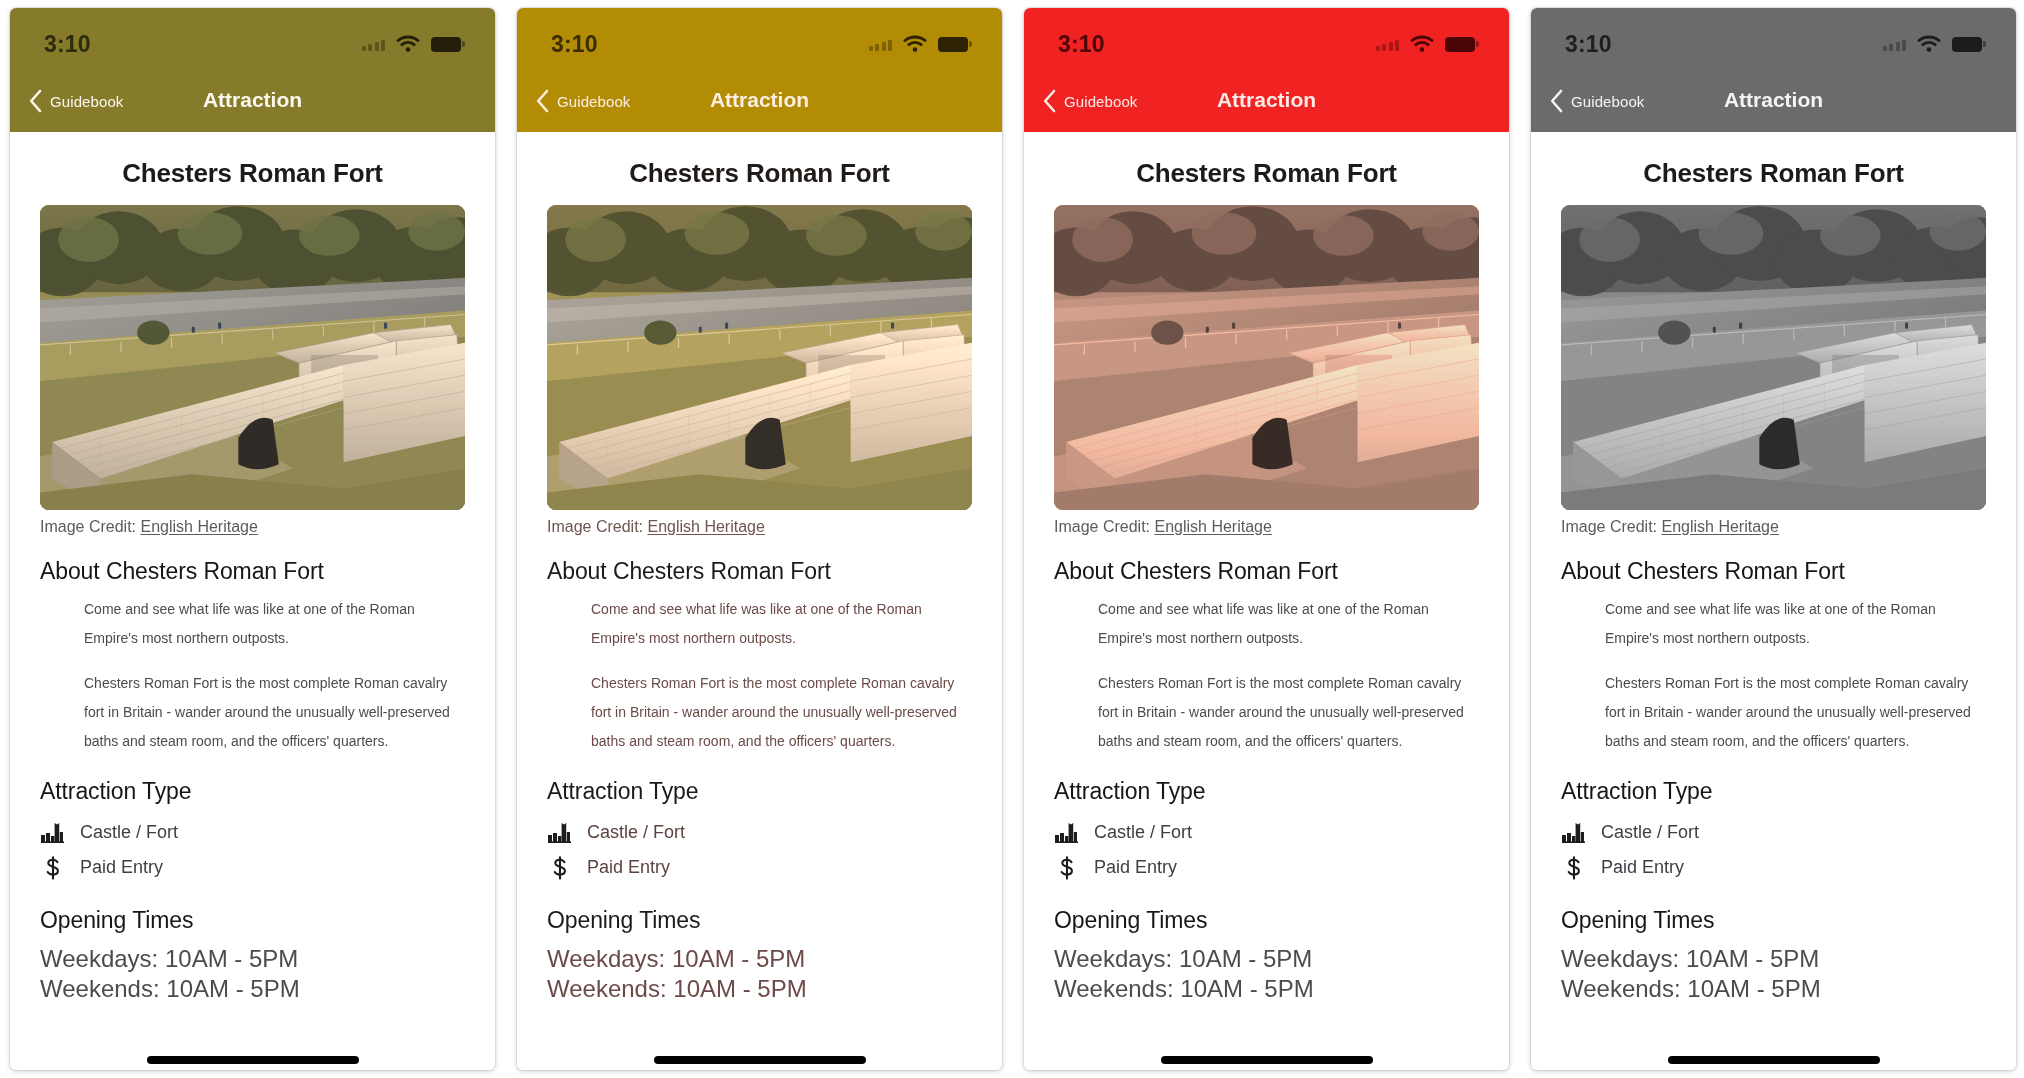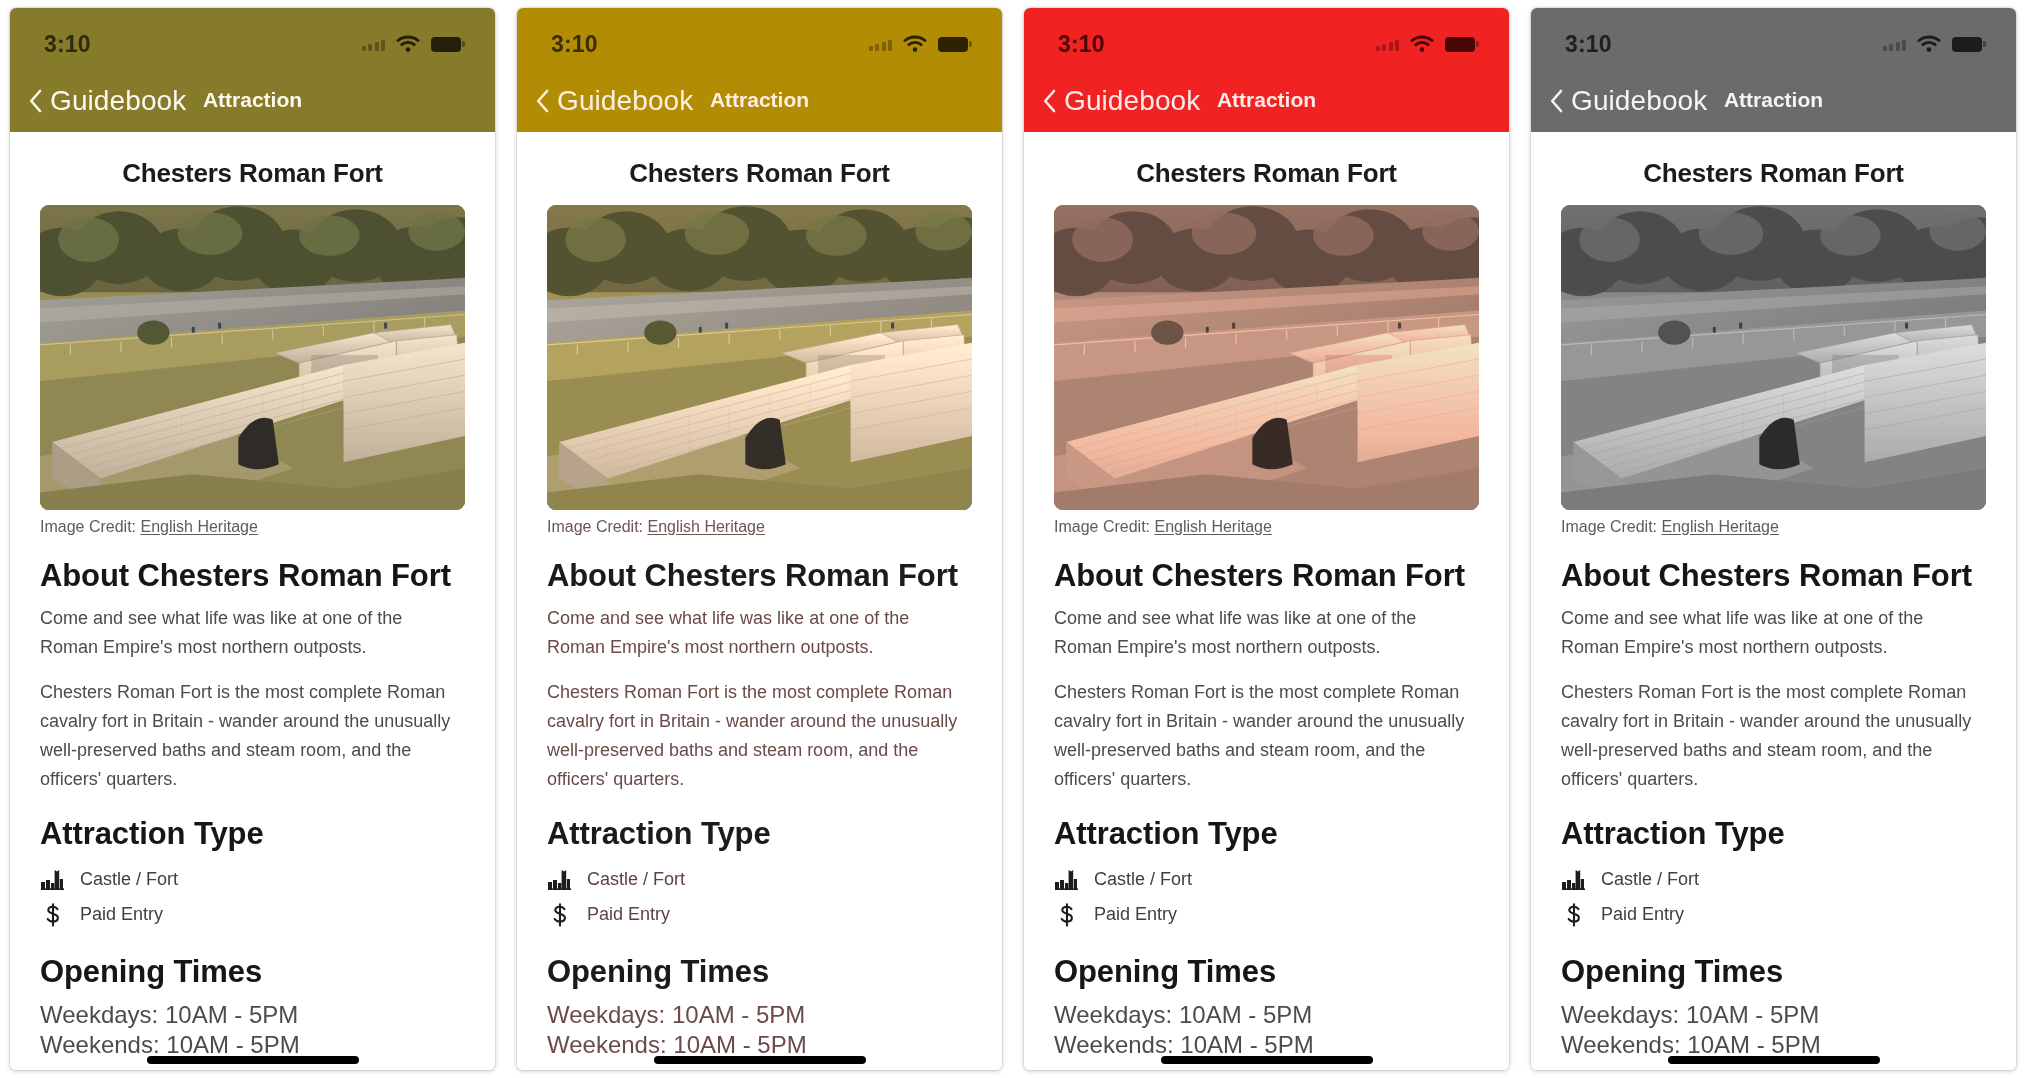--- a/index.html
+++ b/index.html
@@ -84,21 +84,21 @@
     position: relative;
   }
   .back {
     display: flex;
     align-items: center;
     gap: 7px;
     cursor: pointer;
   }
   .chev { width: 15px; height: 24px; display:block; flex:0 0 auto; }
   .back-label {
-    font-size: 28px;
+    font-size: 15px;
     letter-spacing: .1px;
   }
   .nav-title {
     position: absolute;
     left: 0; right: 0;
     text-align: center;
     font-size: 21px;
     font-weight: 700;
     pointer-events: none;
     padding-bottom: 2px;
@@ -134,31 +134,32 @@
     padding: 8px 0 0 0;
     white-space: nowrap;
   }
   .credit a {
     color: inherit;
     text-decoration: underline;
     text-underline-offset: 2px;
     text-align: center;
   }
   h2.sec {
-    font-size: 31px;
-    font-weight: 700;
+    font-size: 23px;
+    font-weight: 400;
     color: #16161a;
     margin: 22px 0 10px 0;
     letter-spacing: -.1px;
   }
   p.body {
-    font-size: 18px;
+    font-size: 14px;
     line-height: 29px;
     color: #4b4b50;
     margin-bottom: 16px;
+    margin-left: 44px;
   }
   .typelist { margin-top: 2px; }
   .typerow {
     display: flex;
     align-items: center;
     gap: 14px;
     height: 35px;
   }
   .typeicon {
     width: 26px; height: 22px;

